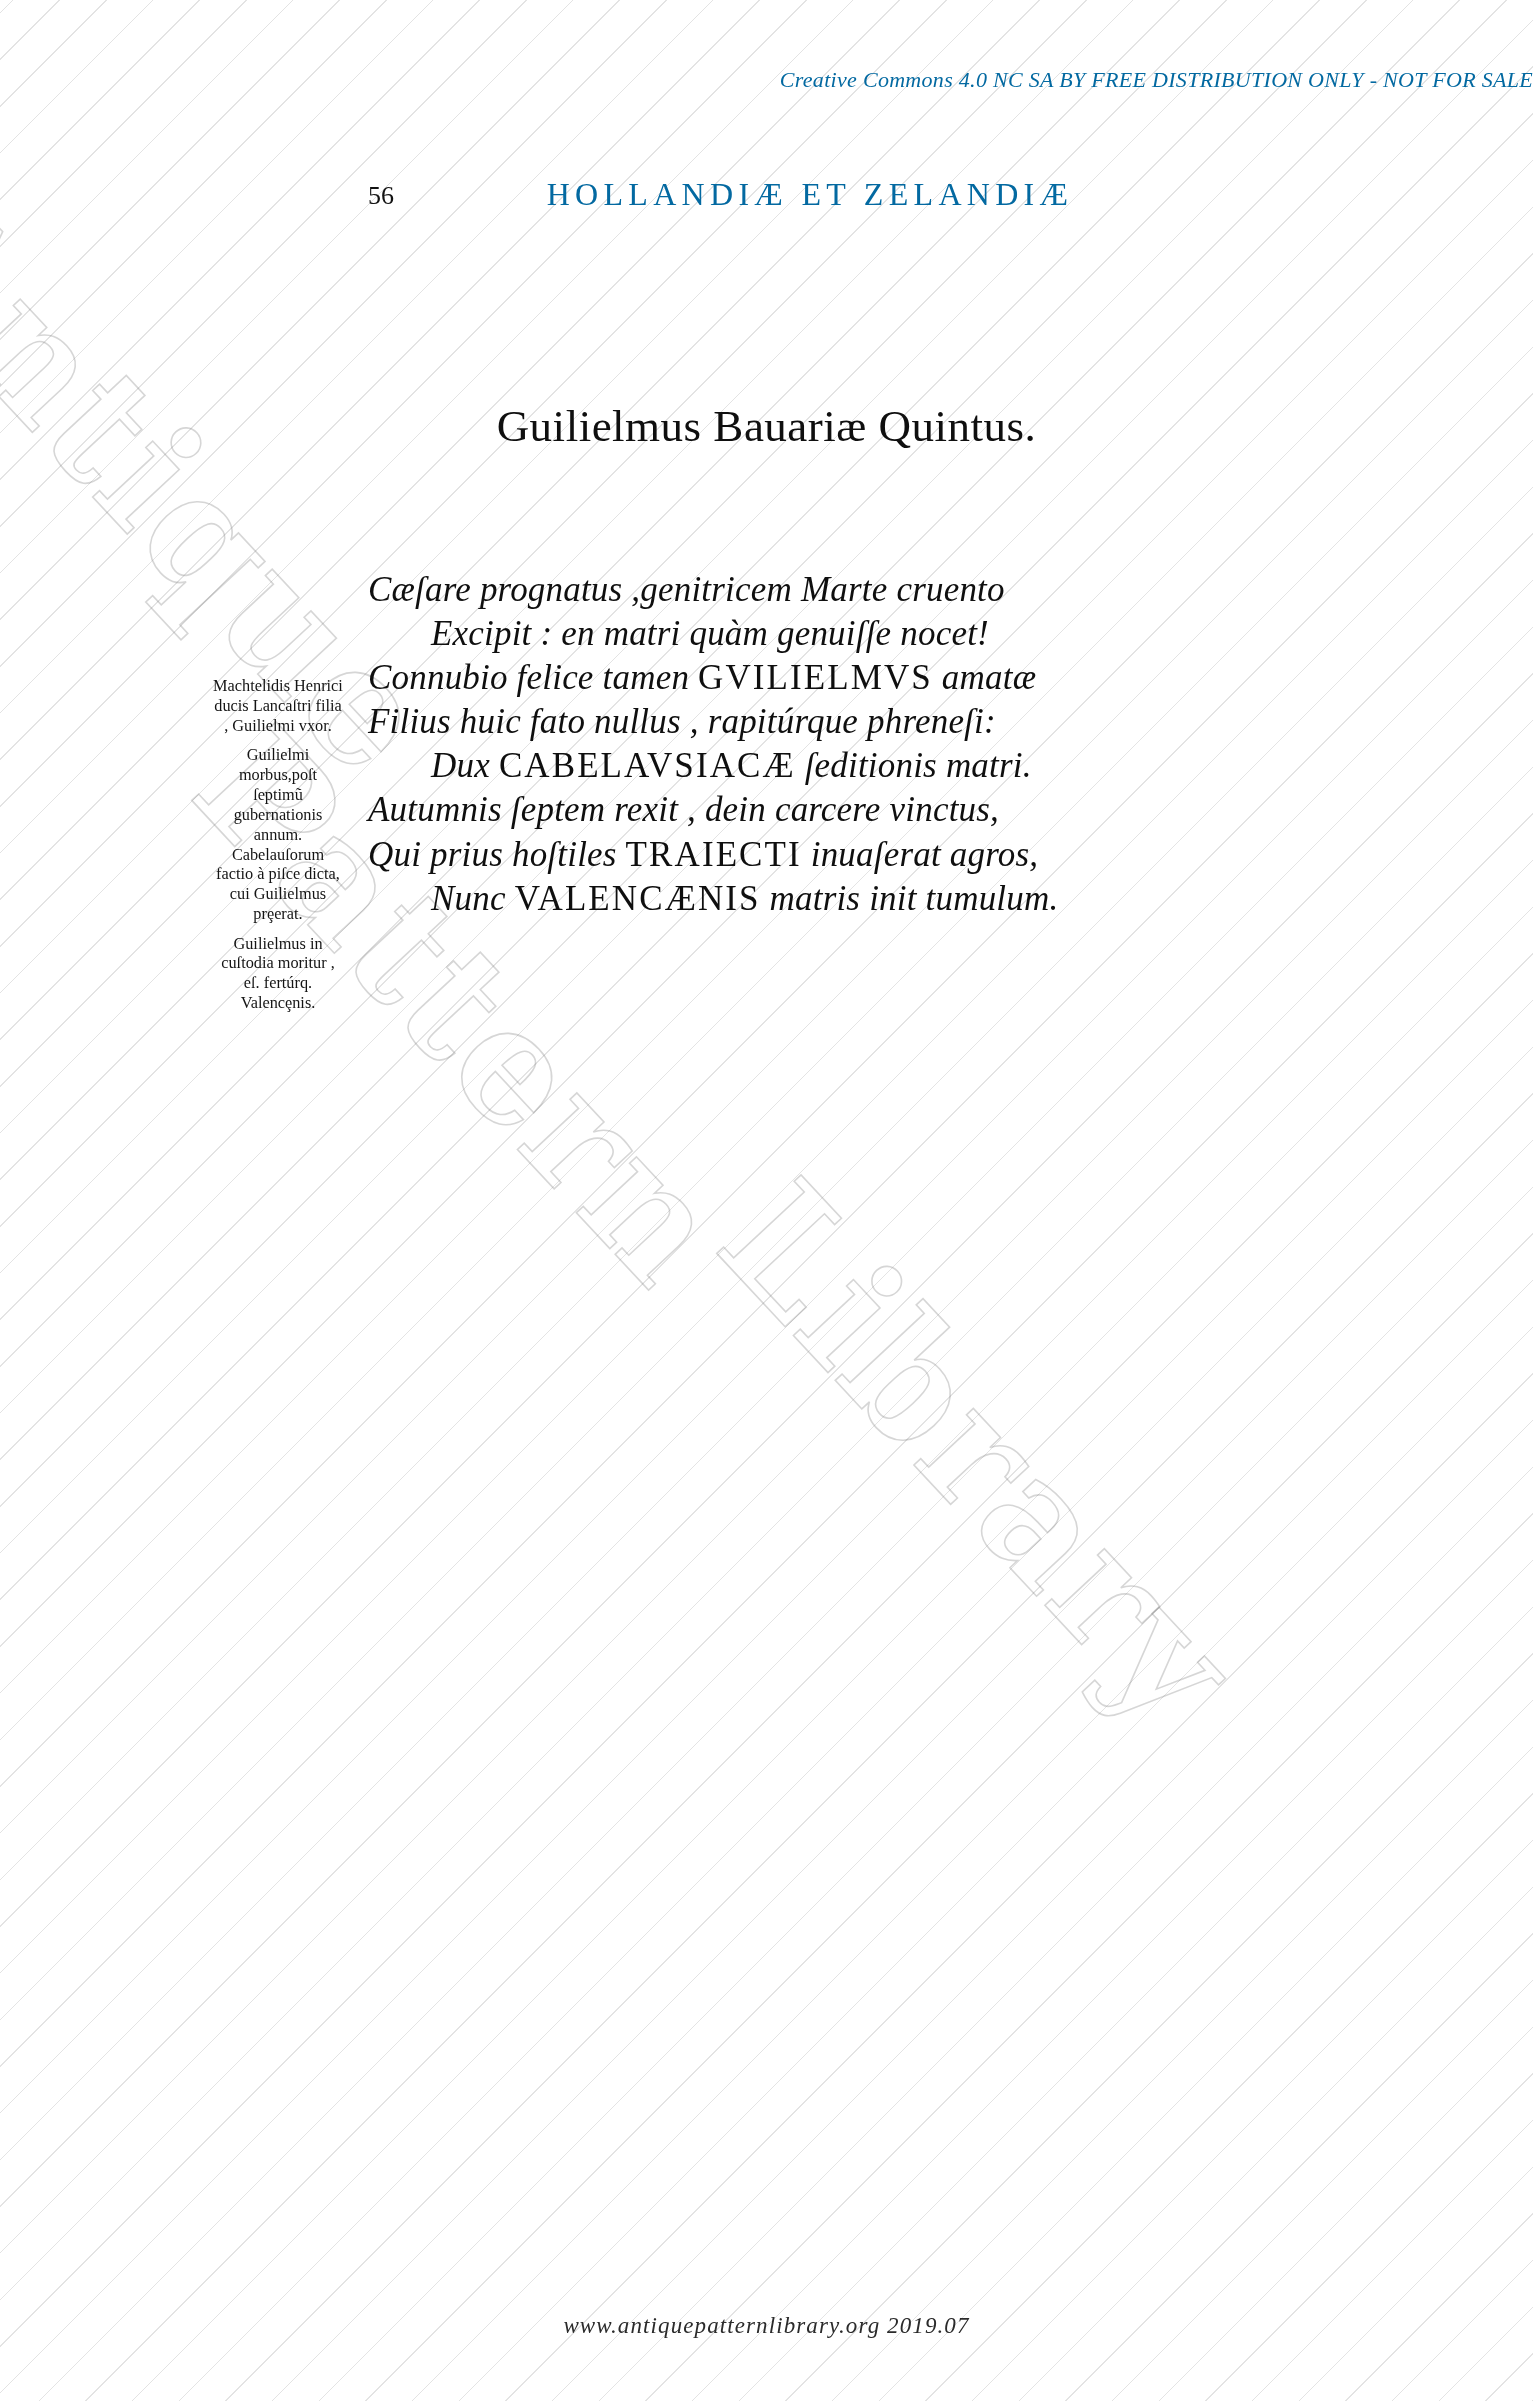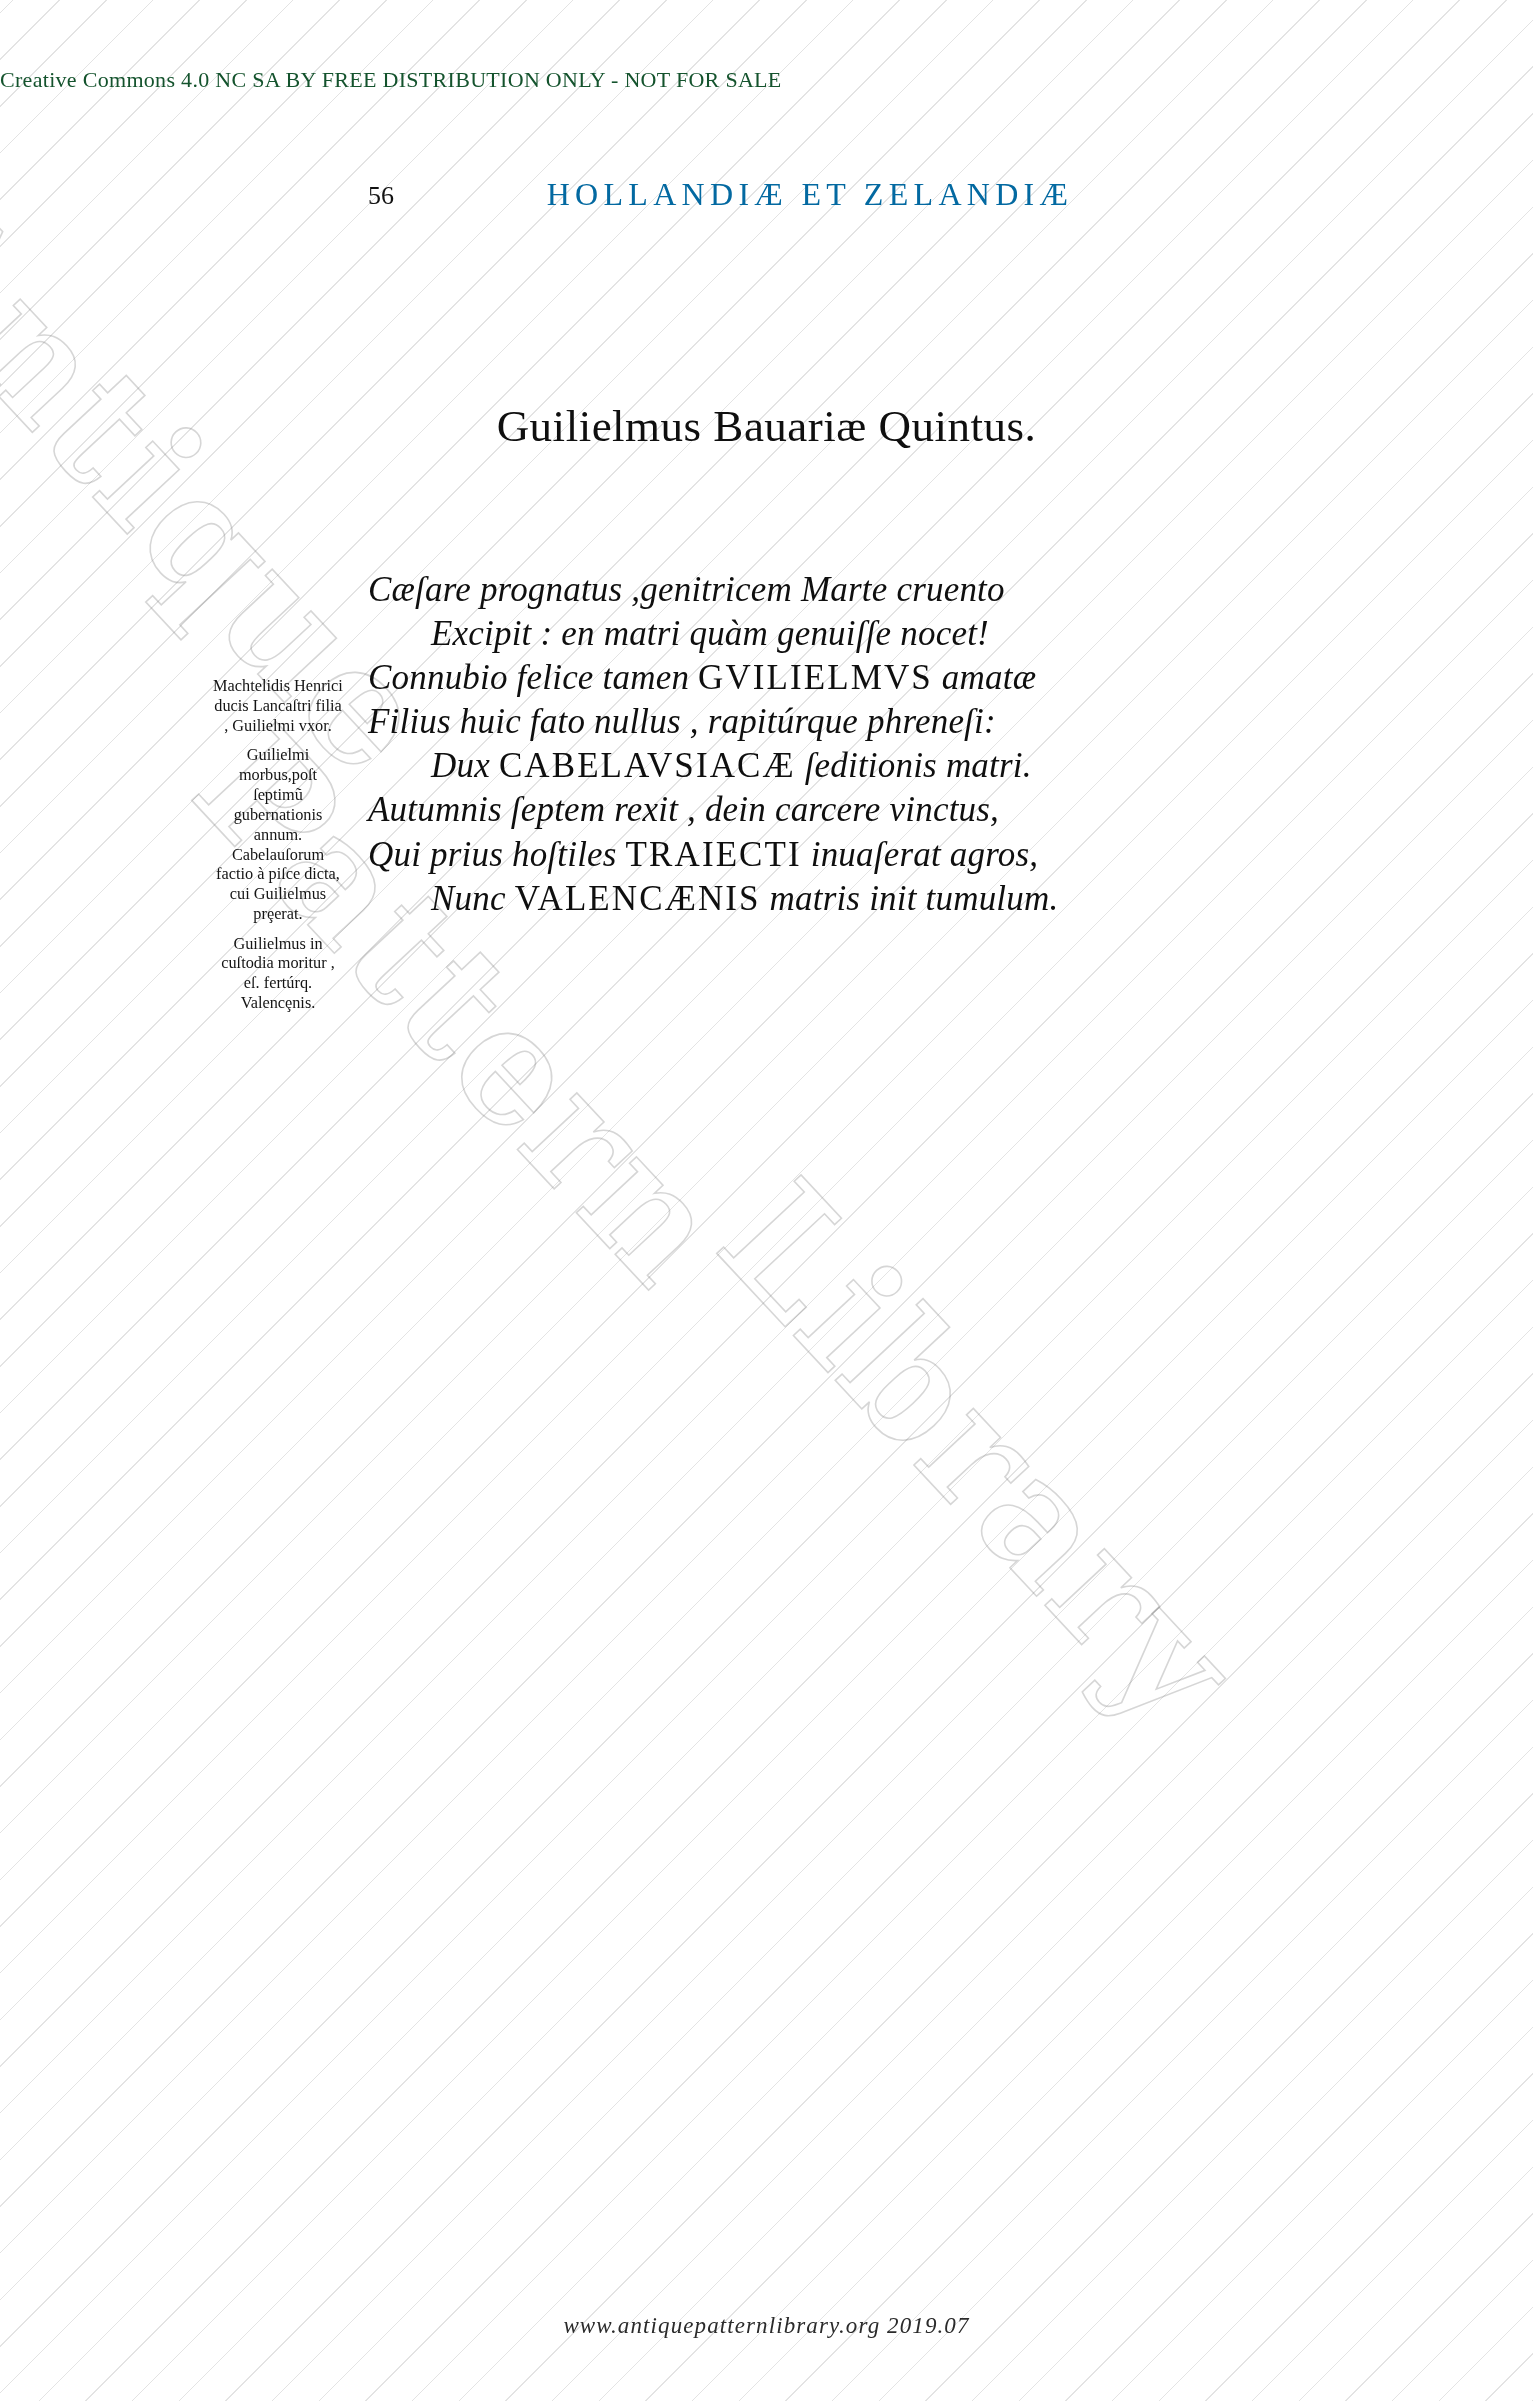--- a/index.html
+++ b/index.html
@@ -71,25 +71,26 @@
     position: absolute;
     inset: 0;
     z-index: 3;
   }
 
   .cc-line {
     position: absolute;
     top: 67px;
     left: 0;
     width: 100%;
-    text-align: left;
-    font-family: "Liberation Serif", serif;
+    text-align: right;
+    font-family: "Liberation Serif", serif;
+    font-style: italic;
     font-size: 22px;
     letter-spacing: 0.3px;
-    color: #14532d;
+    color: #0369a1;
   }
 
   .running-head {
     position: absolute;
     top: 176px;
     left: 363px;
     width: 894px;
     text-align: center;
     font-family: "Liberation Serif", serif;
     font-size: 28px;

